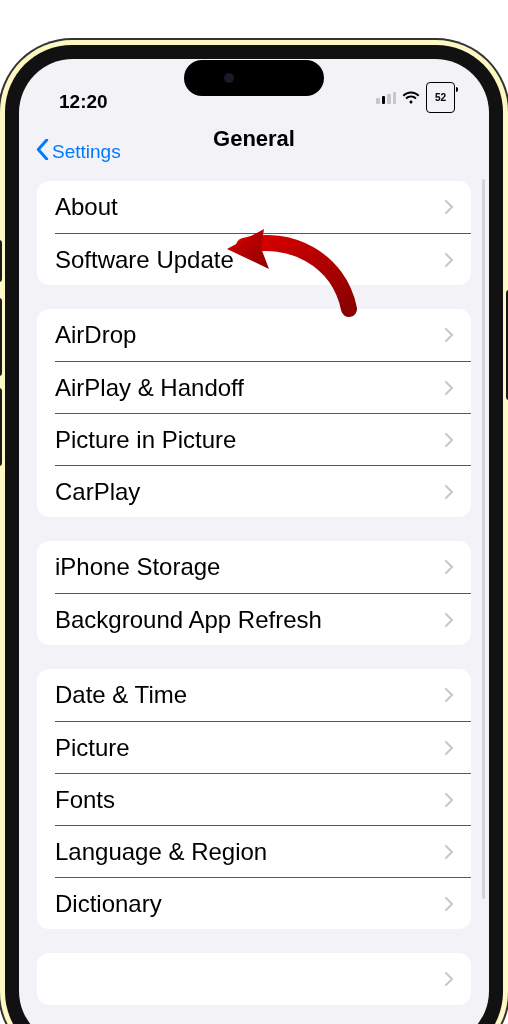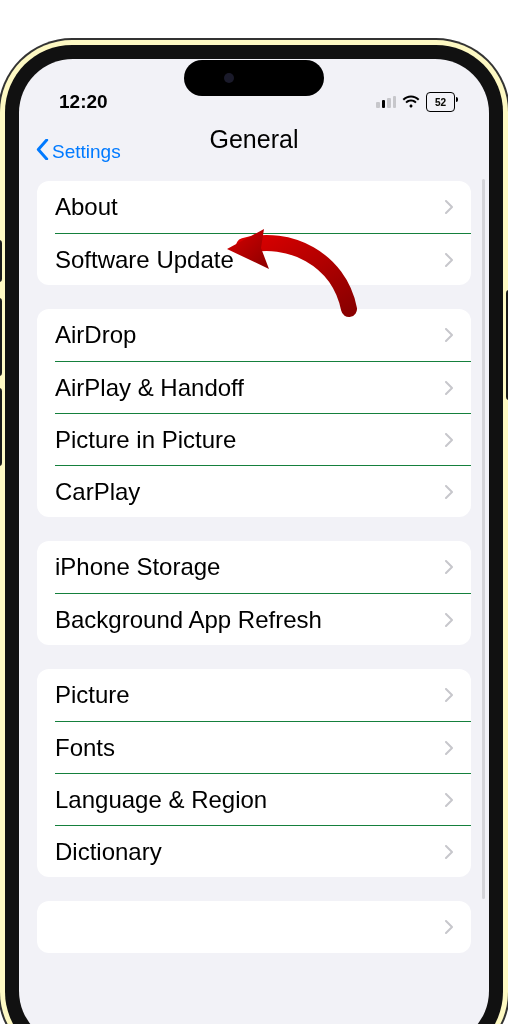--- a/index.html
+++ b/index.html
@@ -13,28 +13,28 @@
     .btn-side.power { right:-4px; top:250px; width:6px; height:110px; }
     .btn-side.vol1  { left:-4px;  top:200px; width:6px; height:42px; }
     .btn-side.vol2  { left:-4px;  top:258px; width:6px; height:78px; }
     .btn-side.vol3  { left:-4px;  top:348px; width:6px; height:78px; }
     .statusbar { position:relative; height:58px; display:flex; align-items:flex-end; justify-content:space-between; padding:0 34px 4px 40px; font-weight:600; font-size:19px; color:#000; }
     .status-right { display:flex; align-items:center; gap:6px; }
     .sig   { display:flex; align-items:flex-end; gap:2px; }
     .sig i { width:3.5px; background:#c7c7cb; border-radius:1px; display:block; }
     .sig i:nth-child(1){height:6px}.sig i:nth-child(2){height:8px;background:#000}.sig i:nth-child(3){height:10px}.sig i:nth-child(4){height:12px}
     .wifi  { width:18px; height:13px; }
-    .batt  { position:relative; width:29px; height:20px; border:1.5px solid #000; border-radius:4px; display:flex; align-items:center; justify-content:center; font-size:10px; font-weight:700; }
+    .batt  { position:relative; width:29px; height:31px; border:1.5px solid #000; border-radius:4px; display:flex; align-items:center; justify-content:center; font-size:10px; font-weight:700; }
     .batt:after { content:''; position:absolute; right:-4px; top:4px; width:2px; height:5px; background:#000; border-radius:0 2px 2px 0; }
     .batt:before { content:''; position:absolute; left:1px; top:1px; bottom:1px; width:52%; background:#000; border-radius:2px; z-index:-1; }
     .batt span { color:#fff; mix-blend-mode:difference; position:relative; z-index:1; }
     .nav   { position:relative; height:44px; display:flex; align-items:center; justify-content:center; }
     .back  { position:absolute; left:16px; top:13px; height:100%; display:flex; align-items:center; gap:2px; color:#007aff; font-size:19px; }
     .back svg{ width:15px; height:21px; }
-    .title { font-size:25px; font-weight:400; color:#000; }
+    .title { font-size:22px; font-weight:700; color:#000; }
     .content { position:absolute; top:102px; left:0; right:0; bottom:0; overflow:hidden; padding:0 18px; }
     .group { background:#fff; border-radius:12px; margin-top:24px; overflow:hidden; }
     .group:first-child{ margin-top:20px; }
     .row   { position:relative; height:52px; display:flex; align-items:center; padding:0 18px; font-size:24px; color:#000; }
     .row + .row { border-top:1px solid #15803d; margin-left:18px; padding-left:0; }
     .row + .row:before{ content:''; position:absolute; left:-18px; right:0; top:-1px; }
     .chev  { margin-left:auto; color:#c7c7cc; }
     .chev svg{ width:8px; height:14px; display:block; }
     .scrollbar { position:absolute; right:4px; top:120px; width:3px; height:720px; background:#c0c0c4; border-radius:2px; opacity:.6; }
     .home  { position:absolute; bottom:8px; left:50%; transform:translateX(-50%); width:150px; height:5px; background:#000; border-radius:3px; }
@@ -153,20 +153,28 @@
           <span class="chev">
               <svg viewBox="0 0 8 14">
                 <path d="M1 1l6 6-6 6" stroke="#c7c7cc" stroke-width="2" fill="none" stroke-linecap="round" stroke-linejoin="round"></path>
               </svg>
             </span>
         </div>
       </div>
 
       <div class="group">
         <div class="row">
+          <span>Date &amp; Time</span>
+          <span class="chev">
+              <svg viewBox="0 0 8 14">
+                <path d="M1 1l6 6-6 6" stroke="#c7c7cc" stroke-width="2" fill="none" stroke-linecap="round" stroke-linejoin="round"></path>
+              </svg>
+            </span>
+        </div>
+        <div class="row">
           <span>Picture</span>
           <span class="chev">
               <svg viewBox="0 0 8 14">
                 <path d="M1 1l6 6-6 6" stroke="#c7c7cc" stroke-width="2" fill="none" stroke-linecap="round" stroke-linejoin="round"></path>
               </svg>
             </span>
         </div>
         <div class="row">
           <span>Fonts</span>
           <span class="chev">

